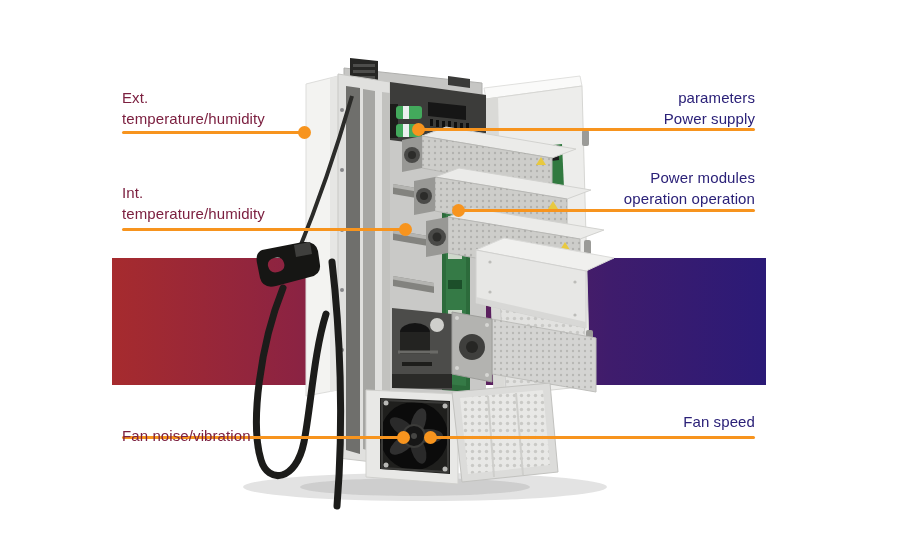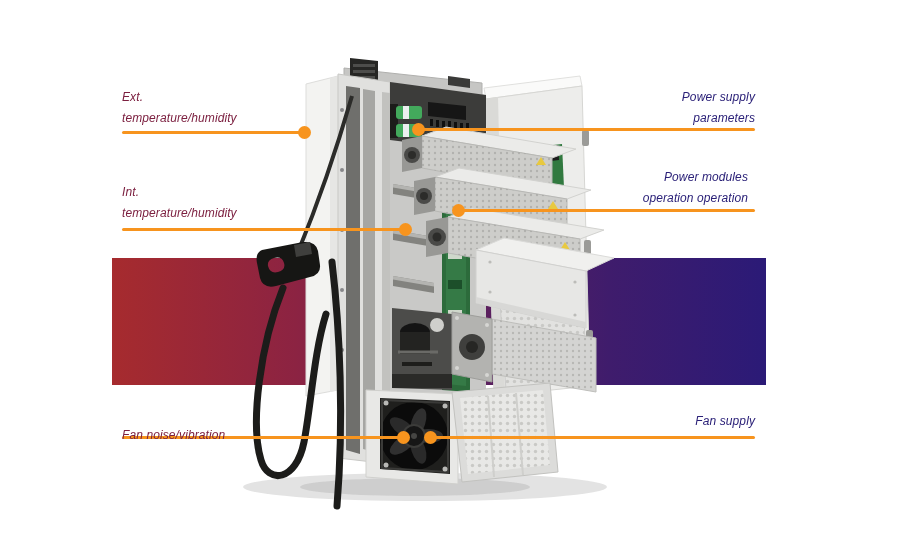--- a/index.html
+++ b/index.html
@@ -9,22 +9,22 @@
     font-family:"Liberation Sans", sans-serif;
   }
   .banner{
     position:absolute;left:112px;top:258px;width:654px;height:127px;
     background:linear-gradient(90deg,
       var(--band-left,#a62b2e) 0%, #8c2342 28%, #63215a 52%, #3f1c6c 76%,
       var(--band-right,#2b1a77) 100%);
   }
   .stage{position:absolute;left:0;top:0;width:900px;height:550px;}
   .label{
-    position:absolute;font-size:12px;font-weight:500;line-height:21px;
-    letter-spacing:.1px;white-space:nowrap;z-index:6;font-style:italic;
+    position:absolute;font-size:15px;font-weight:500;line-height:21px;
+    letter-spacing:.1px;white-space:nowrap;z-index:6;
   }
   .label.maroon{color:var(--left-label,#7c2040);text-align:left;}
   .label.navy{color:var(--right-label,#2b2178);text-align:right;}
   .cline{
     position:absolute;height:3px;background:var(--accent,#f7941e);
     z-index:5;border-radius:2px;
   }
   .dot{
     position:absolute;width:13px;height:13px;border-radius:50%;
     background:var(--accent,#f7941e);top:-5px;
@@ -258,33 +258,33 @@
 </div>
 
 <div class="label maroon" style="left:122px;top:425px;">
   <div>Fan noise/vibration</div>
 </div>
 <div class="cline" style="left:122px;top:436px;width:282px;">
   <span class="dot at-right"></span>
 </div>
 
 <div class="label navy" style="right:145px;top:87px;">
+  <div>parameters</div>
   <div>Power supply</div>
-  <div>parameters</div>
 </div>
 <div class="cline" style="left:418px;top:128px;width:337px;">
   <span class="dot at-left"></span>
 </div>
 
-<div class="label navy" style="right:152px;top:167px;margin-left:38px;">
+<div class="label navy" style="right:145px;top:167px;margin-left:38px;">
   <div>Power modules</div>
   <div>operation operation</div>
 </div>
 <div class="cline" style="left:458px;top:209px;width:297px;">
   <span class="dot at-left"></span>
 </div>
 
 <div class="label navy" style="right:145px;top:411px;">
-  <div>Fan supply</div>
+  <div>Fan speed</div>
 </div>
 <div class="cline" style="left:430px;top:436px;width:325px;">
   <span class="dot at-left"></span>
 </div>
 
 </body></html>

